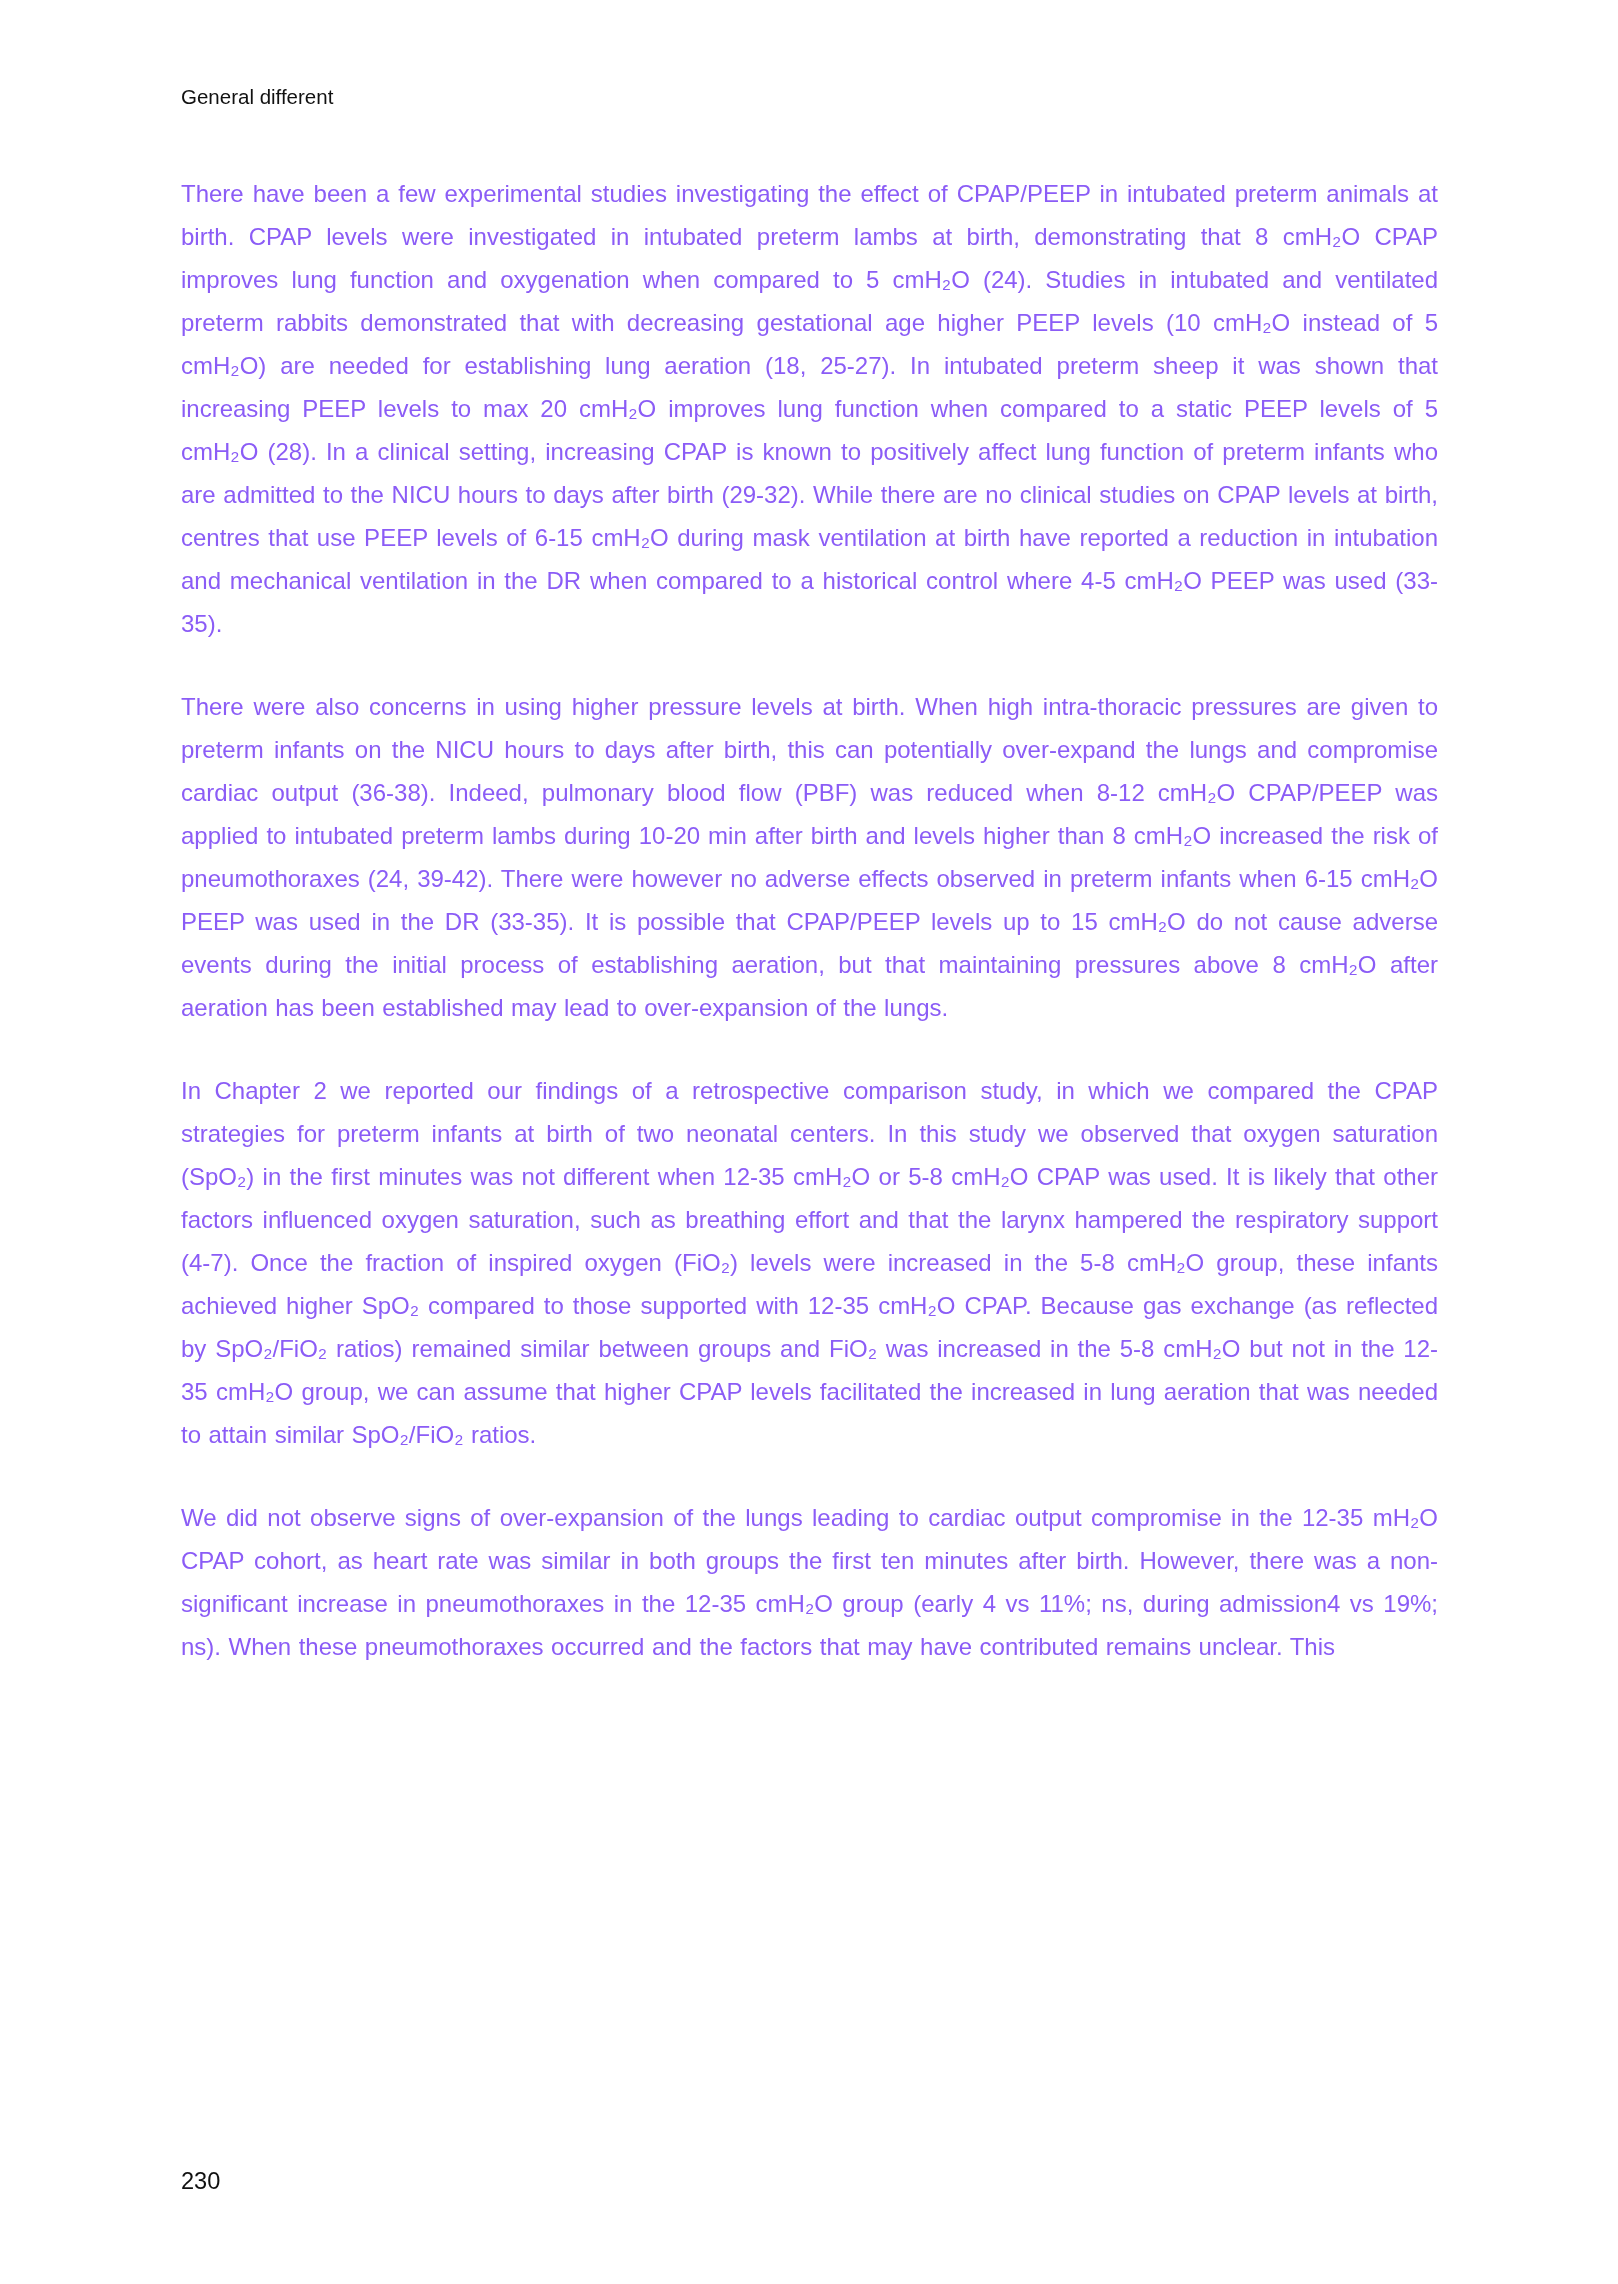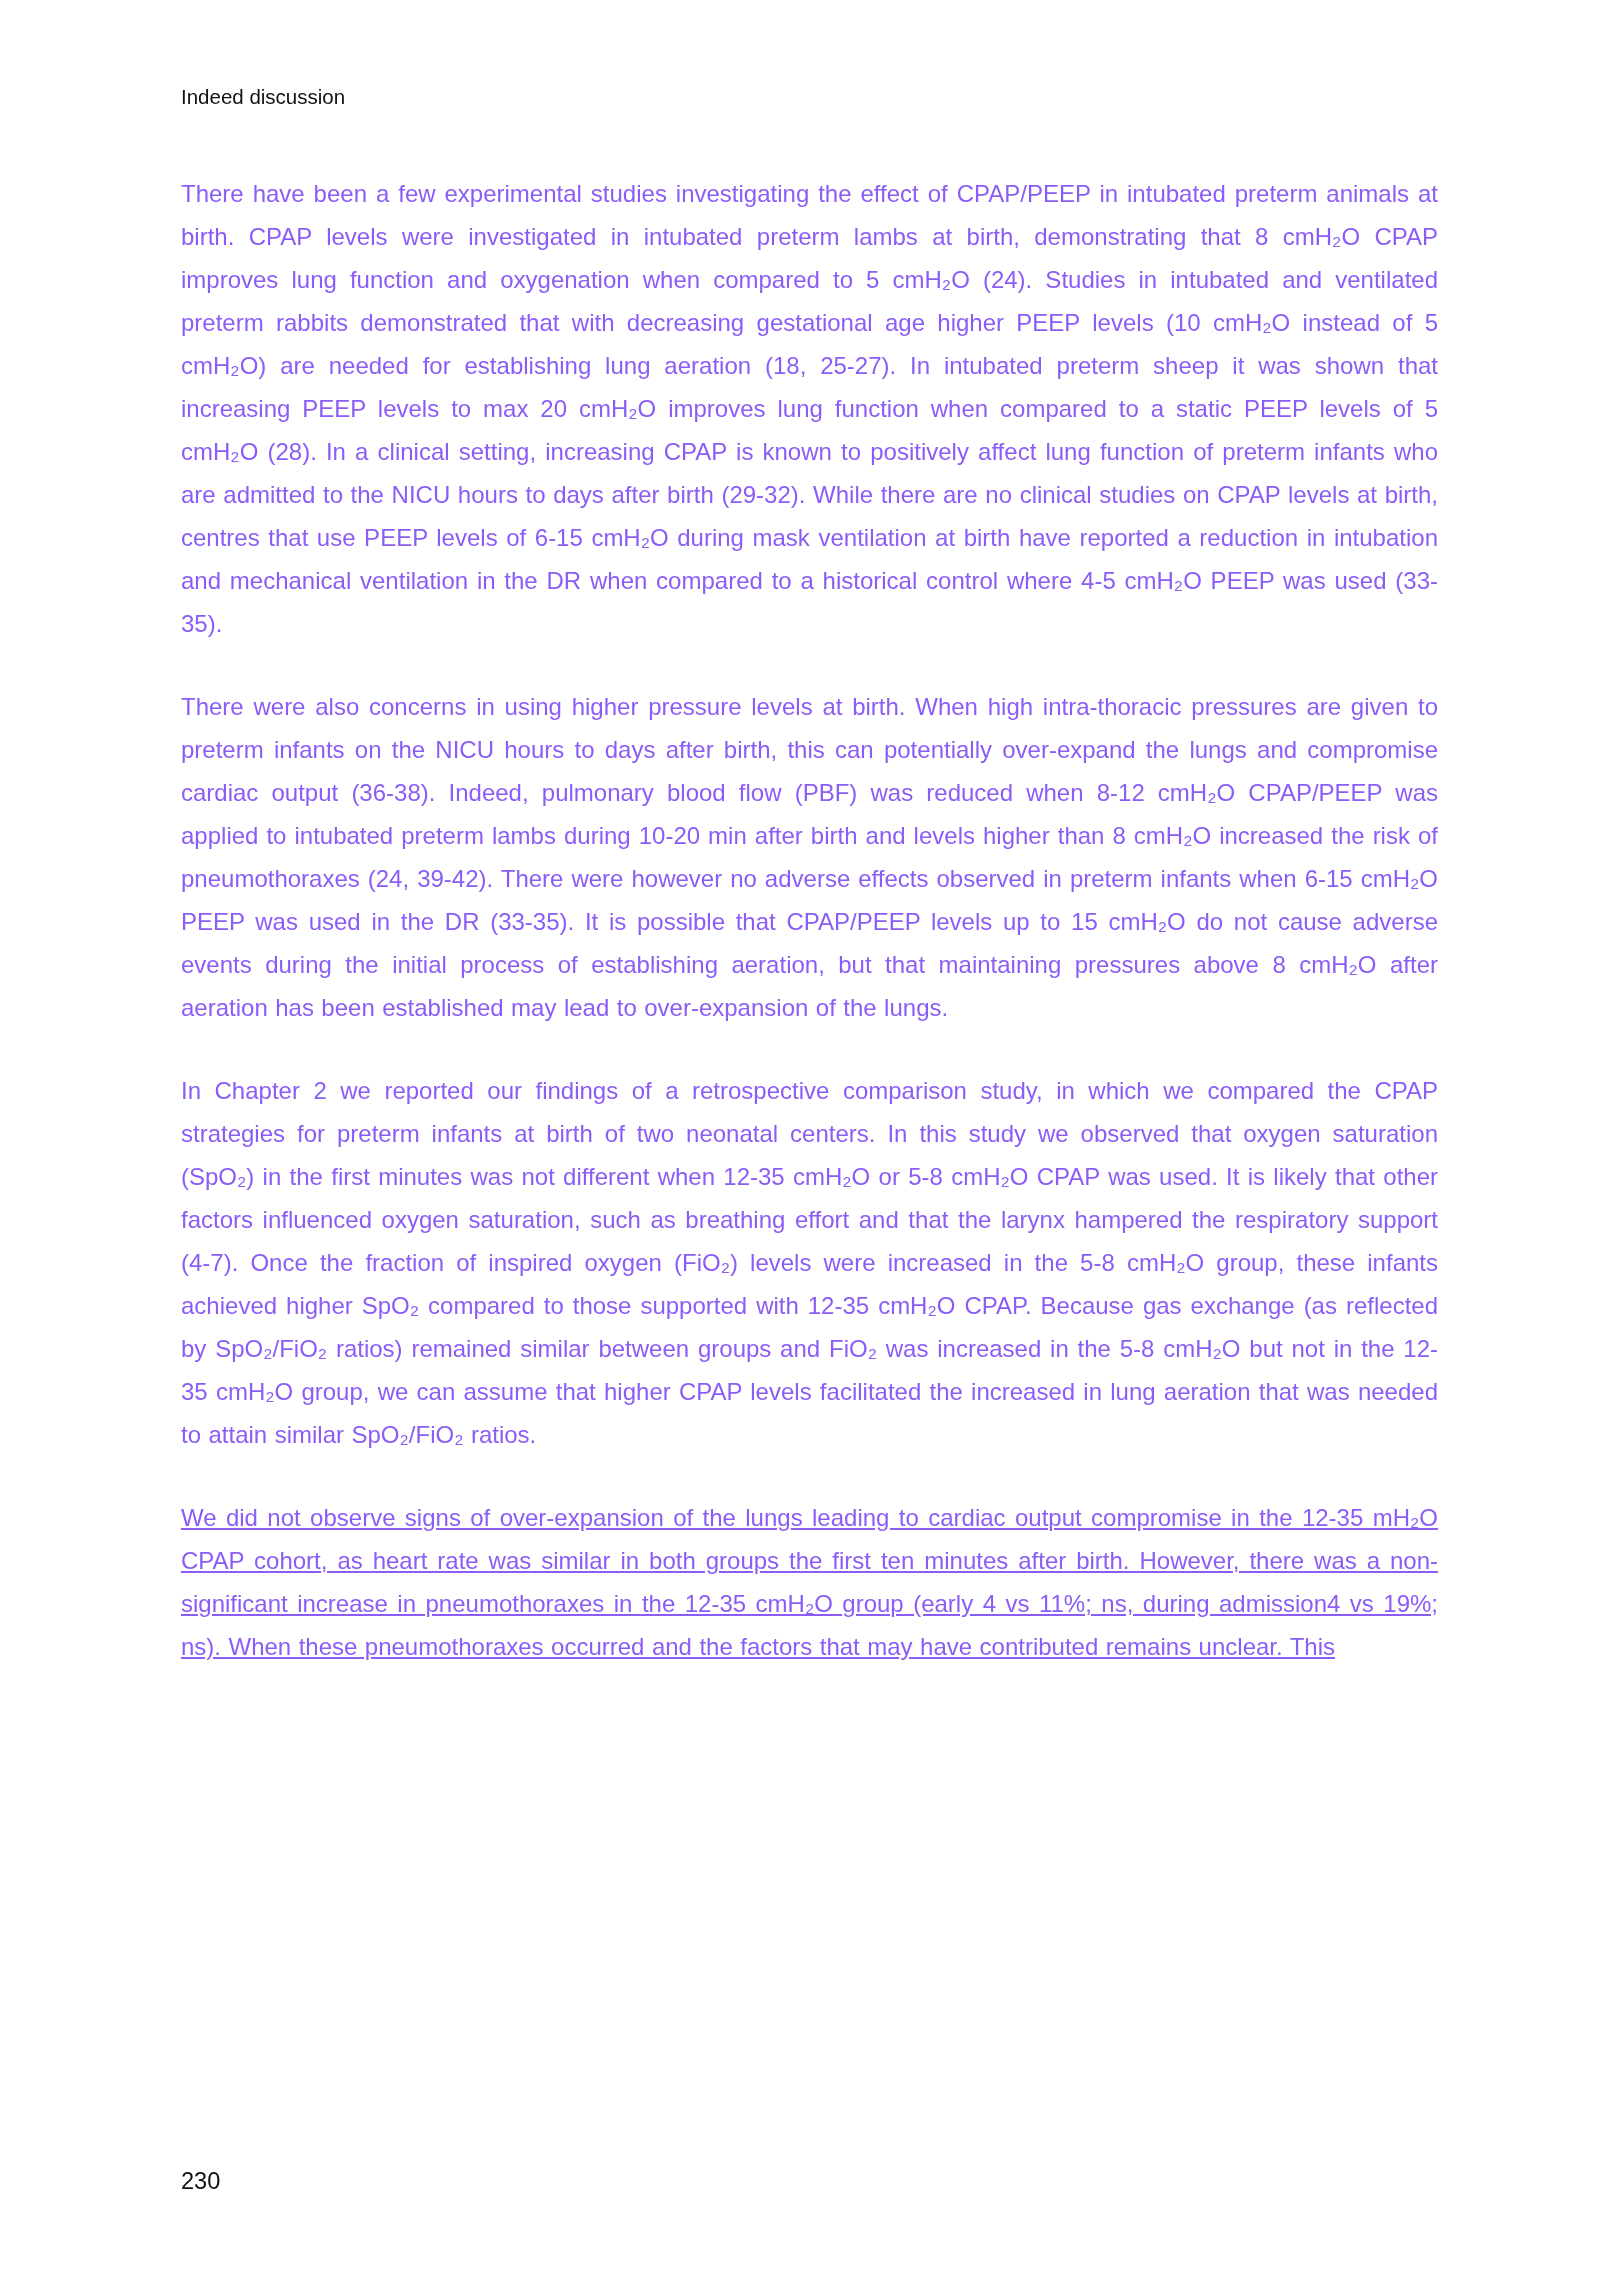--- a/index.html
+++ b/index.html
@@ -38,39 +38,38 @@
       font-size: 24px;
       line-height: 43px;
       text-align: justify;
       text-justify: inter-word;
       margin: 0 0 40px 0;
       color: #8b5cf6;
       word-spacing: 0.8px;
     }
     .para:last-child {
       margin-bottom: 12px;
-      text-decoration: underline;
     }
     .bold {
       font-weight: normal;
     }
     .page-number {
       position: absolute;
       left: 181px;
       top: 2168px;
       font-size: 23.6px;
       color: #111111;
     }
   </style>
 </head>
 <body>
 
 <div class="page">
 
-  <div class="running-header">Indeed discussion</div>
+  <div class="running-header">General different</div>
 
   <div class="content">
 
     <p class="para">There have been a few experimental studies investigating the effect of CPAP/PEEP in intubated preterm animals at birth. CPAP levels were investigated in intubated preterm lambs at birth, demonstrating that 8 cmH₂O CPAP improves lung function and oxygenation when compared to 5 cmH₂O (24). Studies in intubated and ventilated preterm rabbits demonstrated that with decreasing gestational age higher PEEP levels (10 cmH₂O instead of 5 cmH₂O) are needed for establishing lung aeration (18, 25-27). In intubated preterm sheep it was shown that increasing PEEP levels to max 20 cmH₂O improves lung function when compared to a static PEEP levels of 5 cmH₂O (28). In a clinical setting, increasing CPAP is known to positively affect lung function of preterm infants who are admitted to the NICU hours to days after birth (29-32). While there are no clinical studies on CPAP levels at birth, centres that use PEEP levels of 6-15 cmH₂O during mask ventilation at birth have reported a reduction in intubation and mechanical ventilation in the DR when compared to a historical control where 4-5 cmH₂O PEEP was used (33-35).</p>
 
     <p class="para">There were also concerns in using higher pressure levels at birth. When high intra-thoracic pressures are given to preterm infants on the NICU hours to days after birth, this can potentially over-expand the lungs and compromise cardiac output (36-38). Indeed, pulmonary blood flow (PBF) was reduced when 8-12 cmH₂O CPAP/PEEP was applied to intubated preterm lambs during 10-20 min after birth and levels higher than 8 cmH₂O increased the risk of pneumothoraxes (24, 39-42). There were however no adverse effects observed in preterm infants when 6-15 cmH₂O PEEP was used in the DR (33-35). It is possible that CPAP/PEEP levels up to 15 cmH₂O do not cause adverse events during the initial process of establishing aeration, but that maintaining pressures above 8 cmH₂O after aeration has been established may lead to over-expansion of the lungs.</p>
 
     <p class="para"><span>In </span><span class="bold">Chapter 2</span><span> we reported our findings of a retrospective comparison study, in which we compared the CPAP strategies for preterm infants at birth of two neonatal centers. In this study we observed that oxygen saturation (SpO₂) in the first minutes was not different when 12-35 cmH₂O or 5-8 cmH₂O CPAP was used. It is likely that other factors influenced oxygen saturation, such as breathing effort and that the larynx hampered the respiratory support (4-7). Once the fraction of inspired oxygen (FiO₂) levels were increased in the 5-8 cmH₂O group, these infants achieved higher SpO₂ compared to those supported with 12-35 cmH₂O CPAP. Because gas exchange (as reflected by SpO₂/FiO₂ ratios) remained similar between groups and FiO₂ was increased in the 5-8 cmH₂O but not in the 12-35 cmH₂O group, we can assume that higher CPAP levels facilitated the increased in lung aeration that was needed to attain similar SpO₂/FiO₂ ratios.</span></p>
 
     <p class="para">We did not observe signs of over-expansion of the lungs leading to cardiac output compromise in the 12-35 mH₂O CPAP cohort, as heart rate was similar in both groups the first ten minutes after birth. However, there was a non-significant increase in pneumothoraxes in the 12-35 cmH₂O group (early 4 vs 11%; ns, during admission4 vs 19%; ns). When these pneumothoraxes occurred and the factors that may have contributed remains unclear. This</p>

